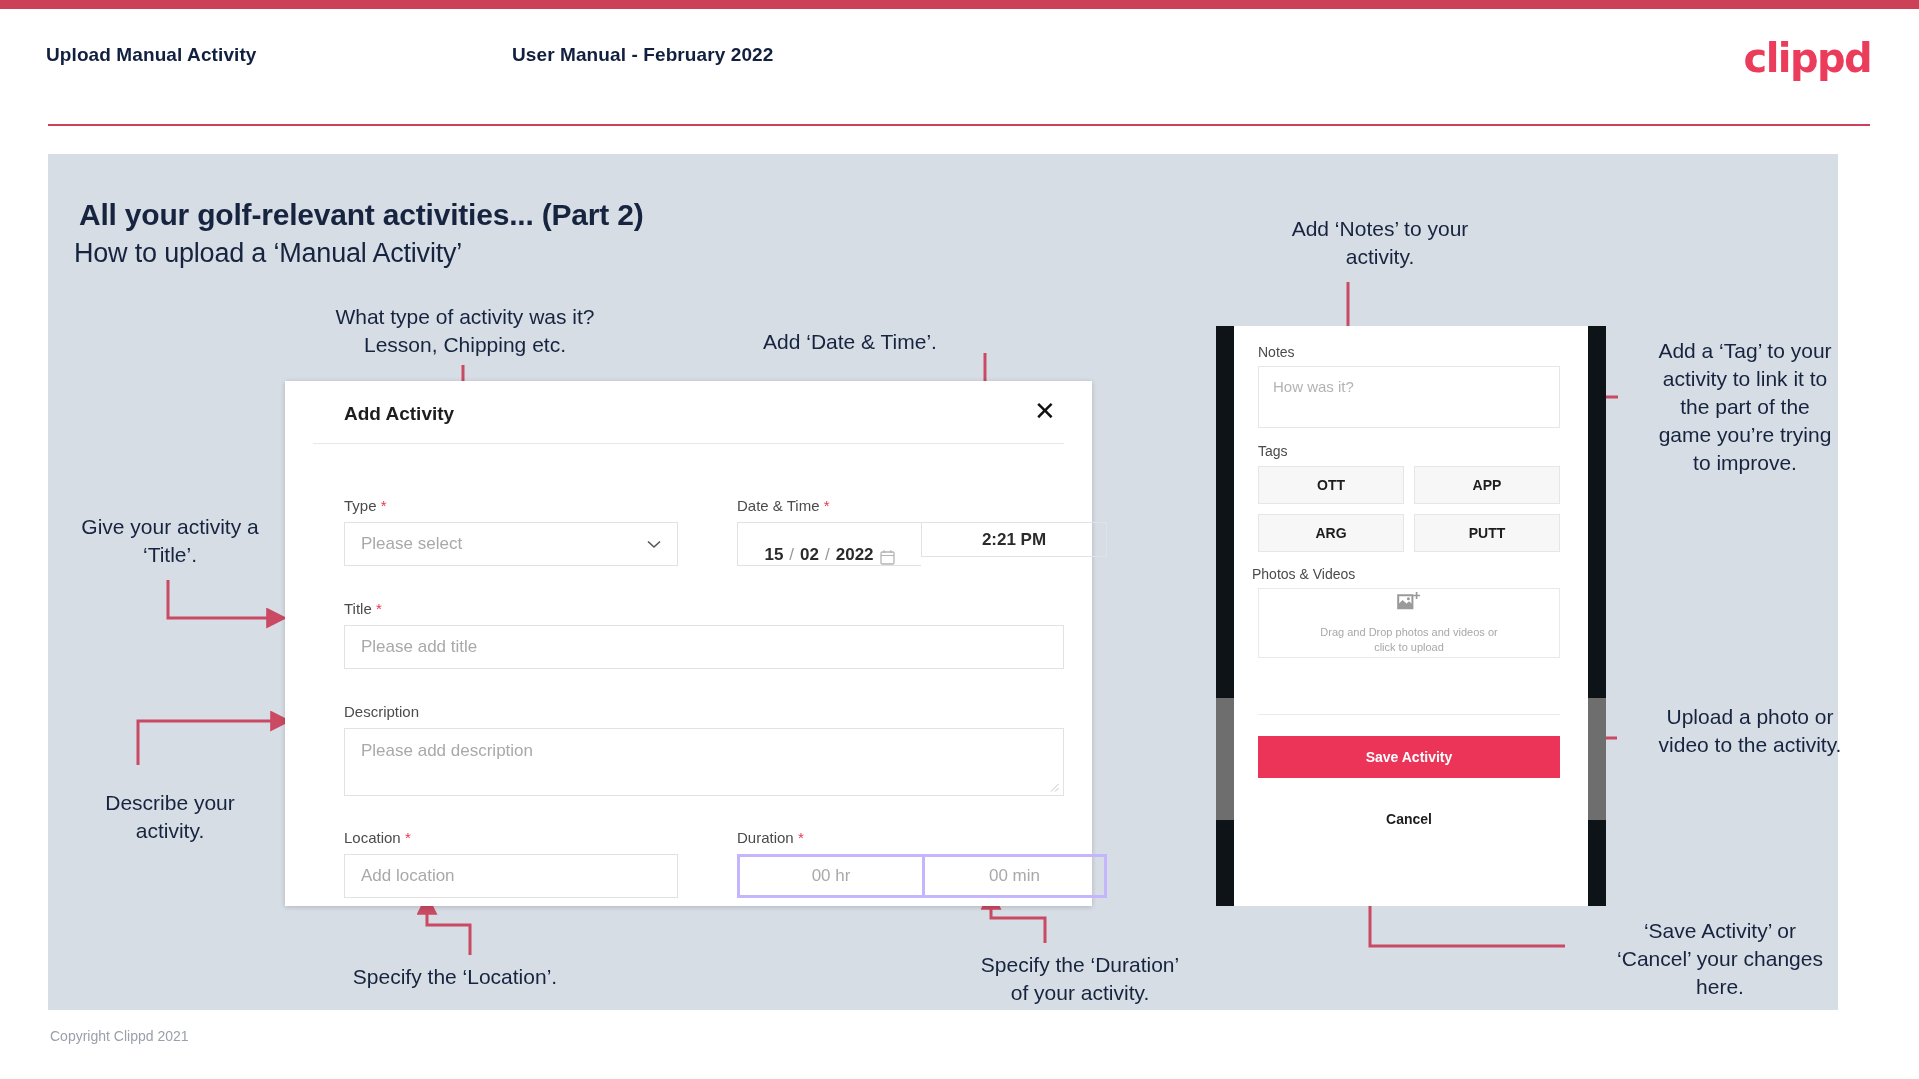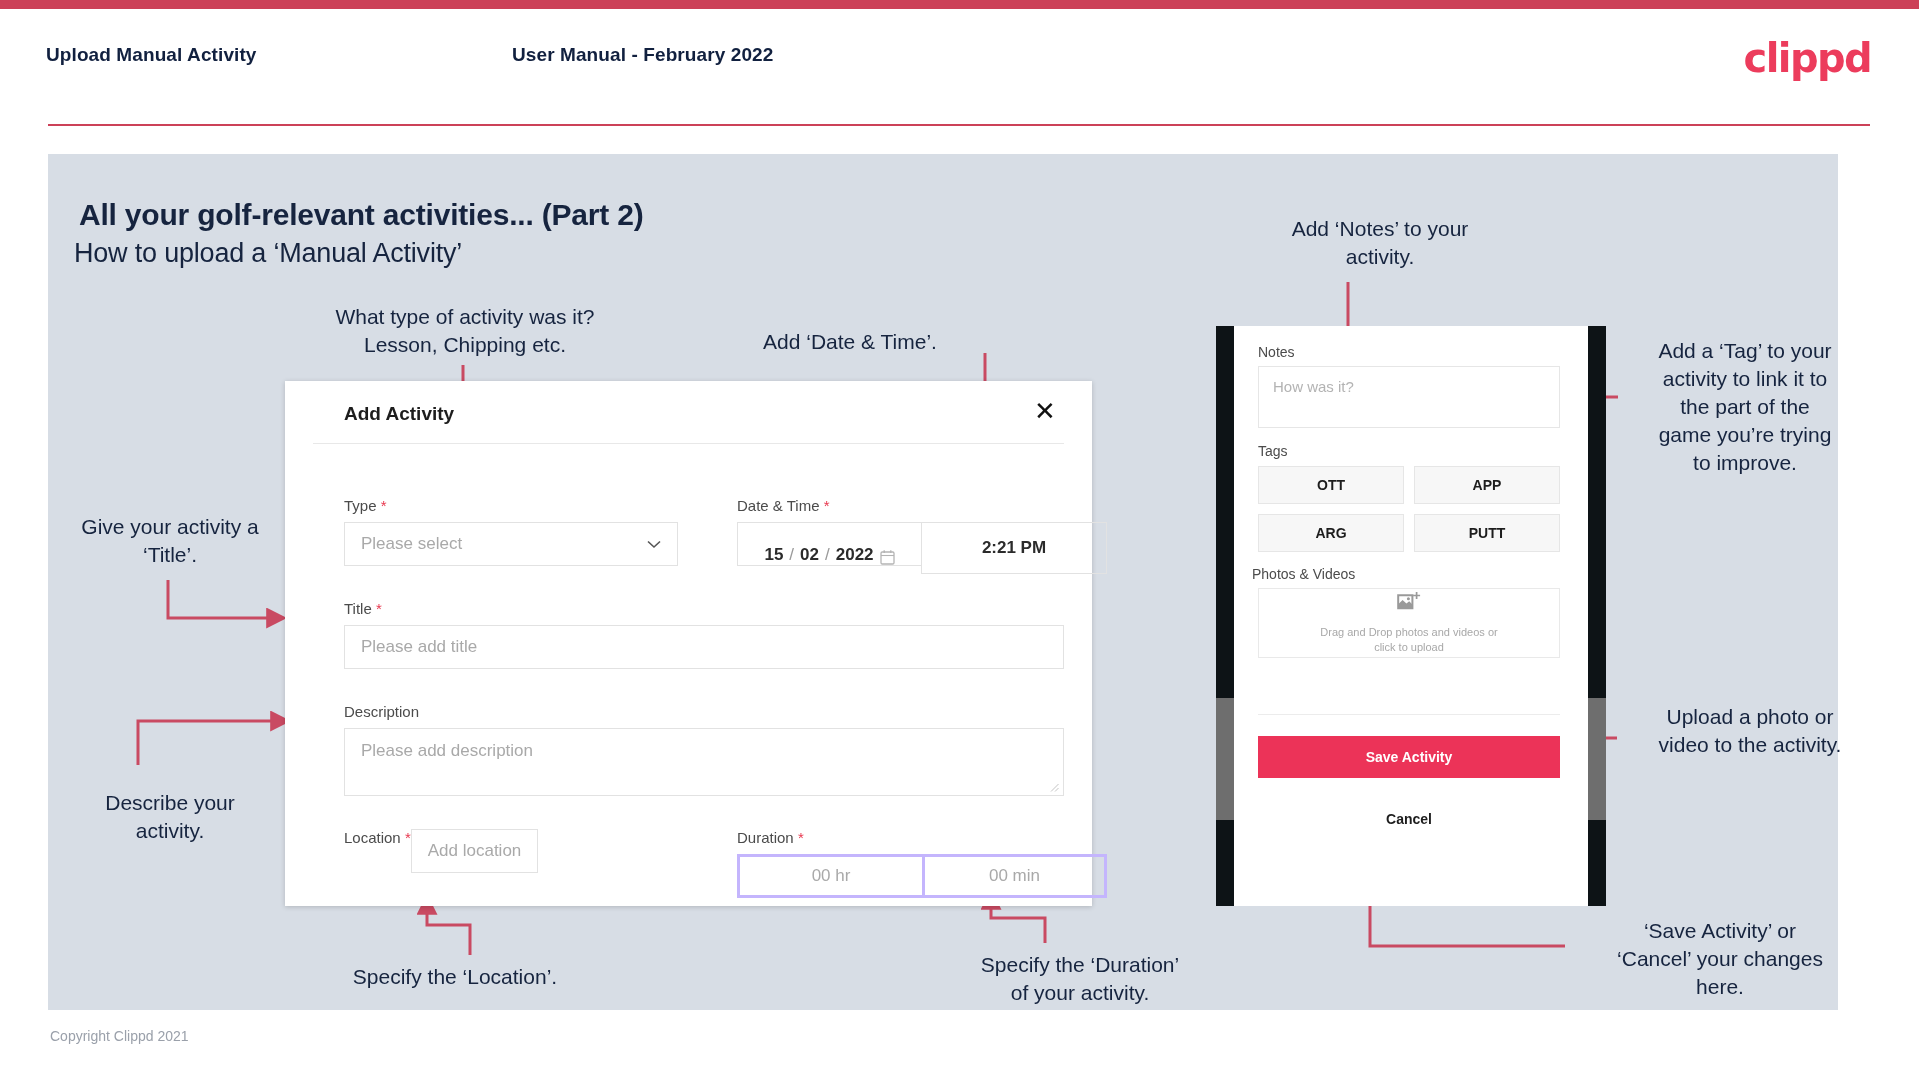--- a/index.html
+++ b/index.html
@@ -119,21 +119,21 @@
     color:#bbb; font-size:11px; line-height:10px;
     font-family:"DejaVu Sans", sans-serif;
   }
 
   .date-box {
     width:184px; height:44px; border:1px solid #e2e2e2; border-right:none;
     display:flex; align-items:flex-end; justify-content:center; gap:6px;
     font-size:17px; color:#2b2b2b; font-weight:600;
   }
   .time-box {
-    width:186px; height:52px; border:1px solid #e2e2e2;
+    width:186px; height:35px; border:1px solid #e2e2e2;
     display:flex; align-items:center; justify-content:center;
     font-size:17px; color:#2b2b2b; font-weight:600;
   }
   .dur-hr, .dur-min {
     width:185px; height:44px; border:3px solid #c4b5fd;
     display:flex; align-items:center; justify-content:center;
     font-size:17px; color:#a9a9a9;
   }
   .dur-hr { border-right:none; }
   .cal-ic { width:15px; height:16px; opacity:.55; }
@@ -299,21 +299,21 @@
       <div class="ta">
         <span>Please add description</span>
         <span class="ta-grip">
           <svg width="9" height="9" viewBox="0 0 9 9">
               <path d="M8.5 1 L1 8.5 M8.5 5 L5 8.5" stroke="#c4c4c4" stroke-width="1"></path>
             </svg>
         </span>
       </div>
     </div>
 
-    <div class="row" style="left:59px; top:448px; flex-direction:row; width:334px;">
+    <div class="row" style="left:59px; top:448px; flex-direction:column; width:334px;">
       <div class="field-label"><span>Location</span> <span class="req">*</span></div>
       <div class="inp">Add location</div>
     </div>
 
     <div class="row" style="left:452px; top:448px; flex-direction:column; width:372px;">
       <div class="field-label"><span>Duration</span> <span class="req">*</span></div>
       <div style="display:flex;">
         <div class="dur-hr">00 hr</div>
         <div class="dur-min">00 min</div>
       </div>

